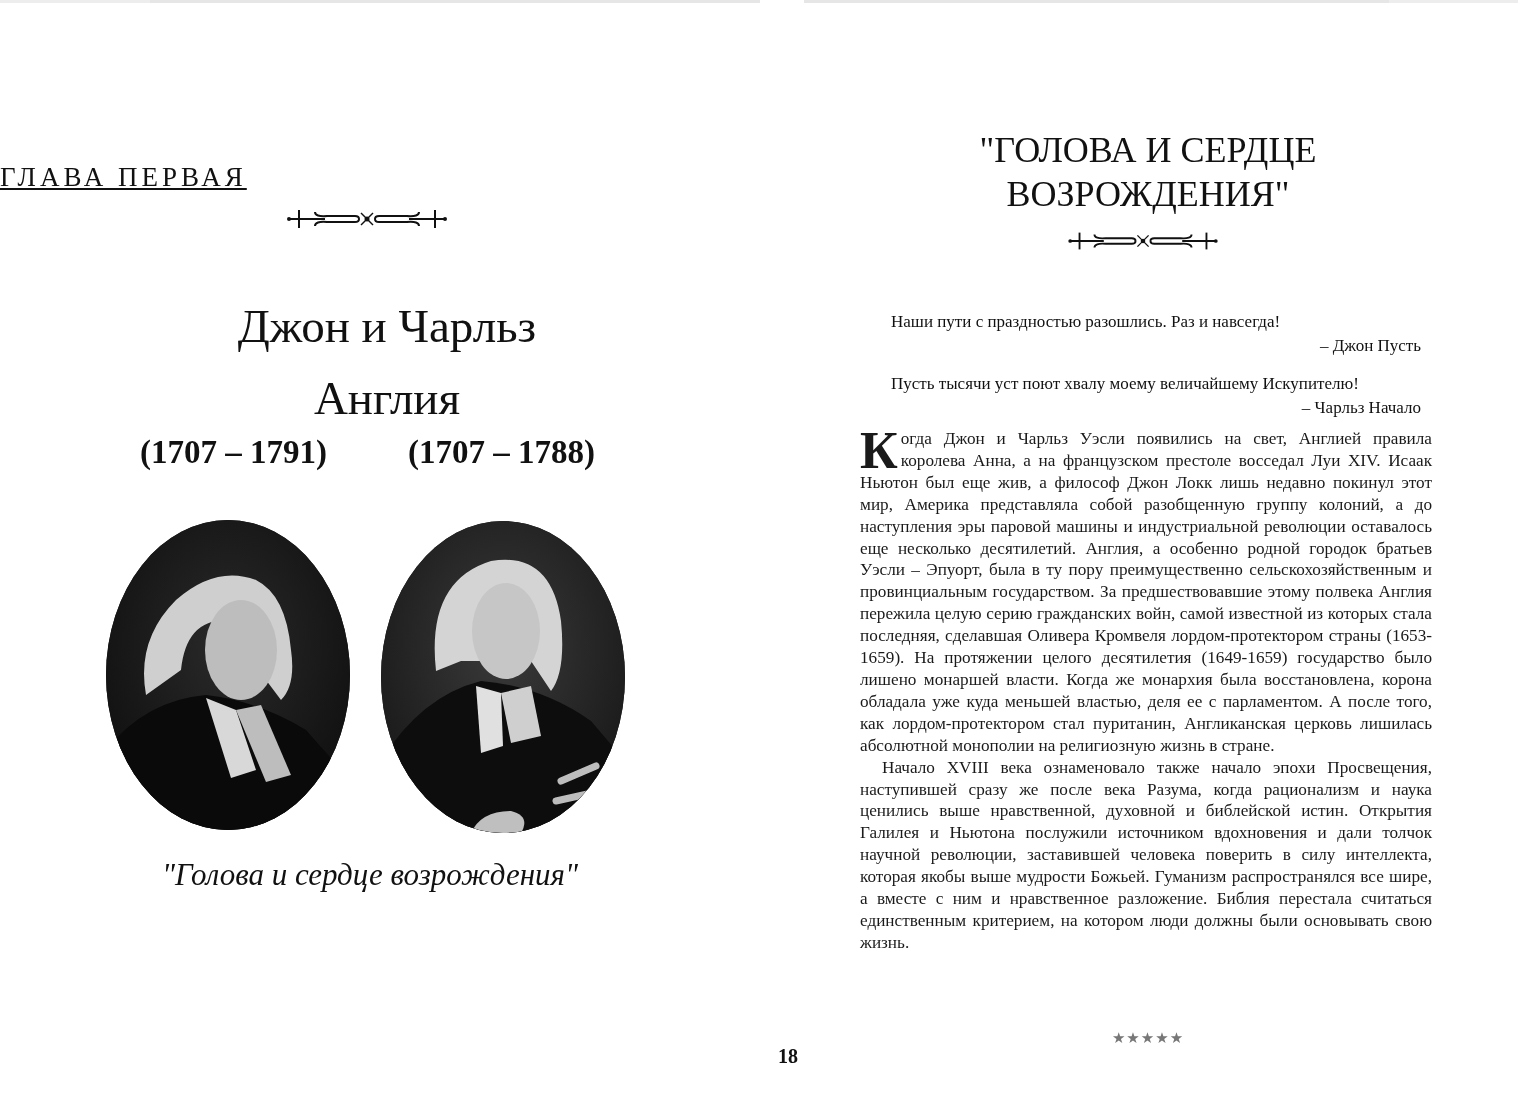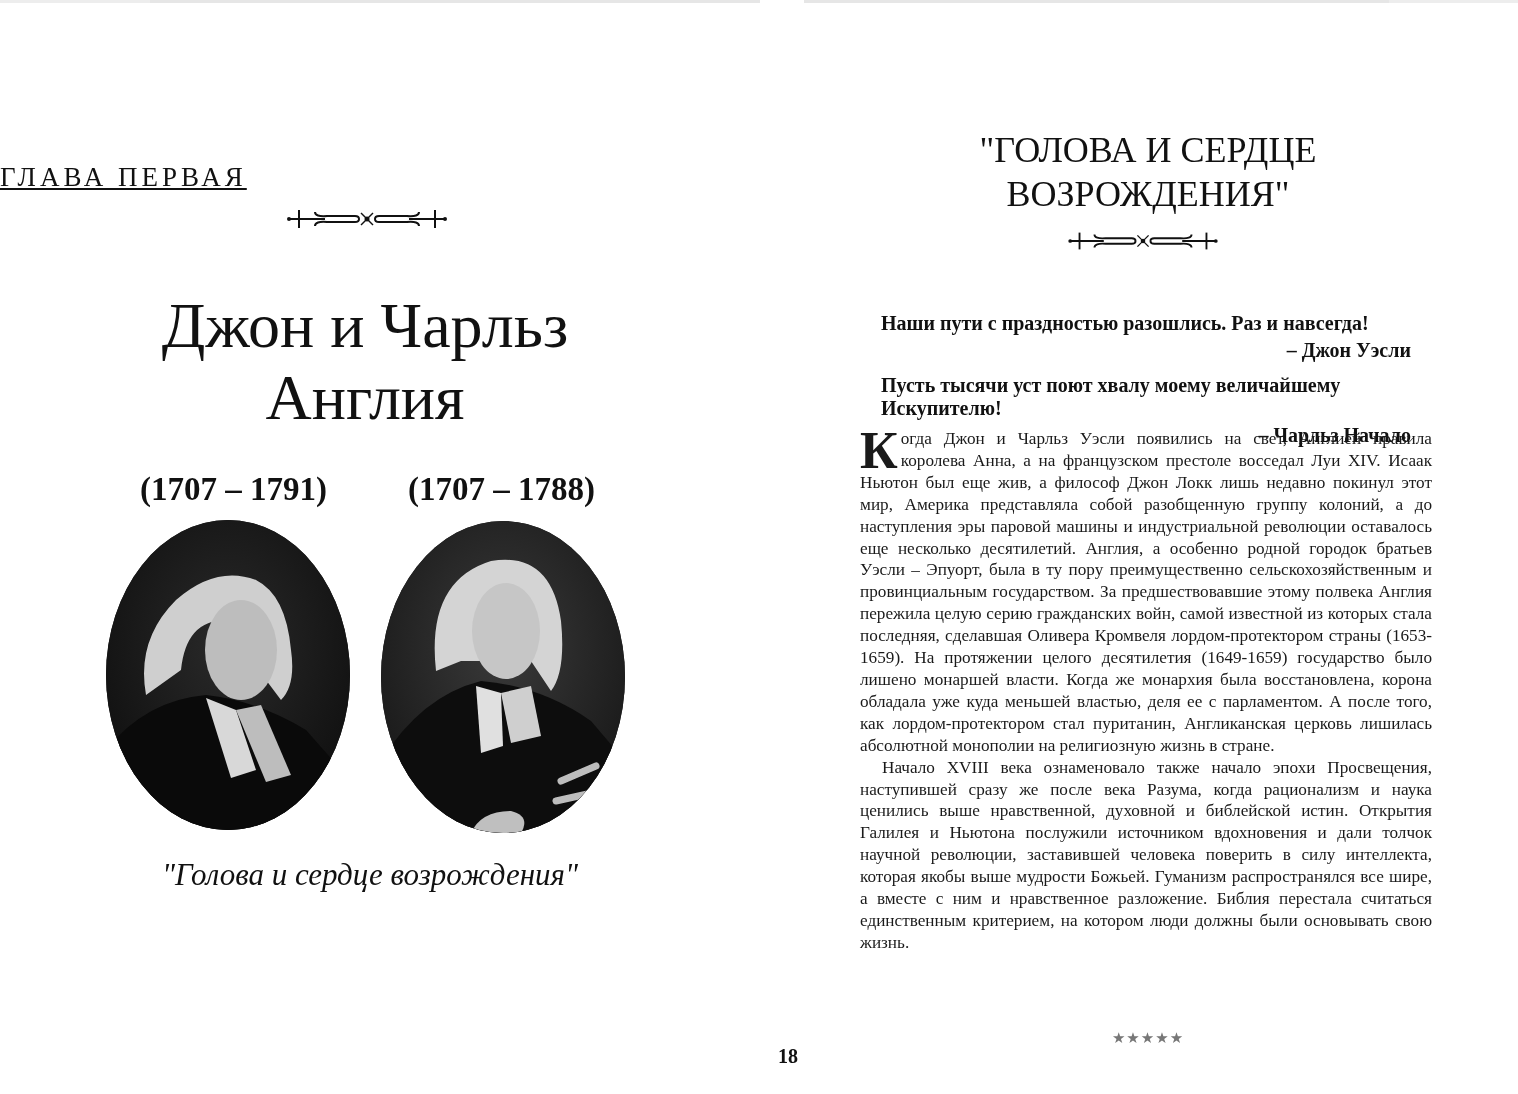--- a/index.html
+++ b/index.html
@@ -46,29 +46,29 @@
     position: absolute;
     width: 160px;
     height: 30px;
   }
   .main-title {
     position: absolute;
     top: 290px;
     left: 0;
     width: 730px;
     text-align: center;
-    font-size: 64px;
+    font-size: 47px;
     line-height: 72px;
+    padding-left: 22px;
   }
   .dates {
     position: absolute;
     top: 434px;
     font-size: 33px;
     font-weight: bold;
-    margin-top: 37px;
   }
   .portrait {
     position: absolute;
     border-radius: 50%;
     overflow: hidden;
     background: #151515;
   }
   .portrait svg { width: 100%; height: 100%; display: block; }
   .subtitle-italic {
     position: absolute;
@@ -85,24 +85,24 @@
     position: absolute;
     top: 128px;
     left: 0;
     width: 740px;
     text-align: center;
     font-size: 36px;
     line-height: 44px;
   }
   .epigraph {
     position: absolute;
-    left: 103px;
+    left: 113px;
     width: 530px;
-    font-weight: bold;
-    font-size: 20px;
+    font-weight: normal;
+    font-size: 17px;
   }
   .epigraph .quote { display: block; }
   .epigraph .author { display: block; text-align: right; margin-top: 4px; }
 
   .body-text {
     position: absolute;
     top: 428px;
     left: 82px;
     width: 572px;
     font-size: 17.2px;
@@ -239,21 +239,21 @@
         <line x1="86" y1="9" x2="74" y2="21" stroke-width="1.4"></line>
       </g>
       <circle cx="80" cy="15" r="2.5" fill="#111"></circle>
       <circle cx="2" cy="15" r="2" fill="#111"></circle>
       <circle cx="158" cy="15" r="2" fill="#111"></circle>
     </svg>
   </div>
 
   <div class="epigraph" style="top:312px;">
     <span class="quote">Наши пути с праздностью разошлись. Раз и навсегда!</span>
-    <span class="author">– Джон Уэсли</span>
+    <span class="author">– Джон Пусть</span>
   </div>
 
   <div class="epigraph" style="top:374px;">
     <span class="quote">Пусть тысячи уст поют хвалу моему величайшему Искупителю!</span>
     <span class="author">– Чарльз Начало</span>
   </div>
 
   <div class="body-text">
     <p><span class="dropcap">К</span><span>огда Джон и Чарльз Уэсли появились на свет, Англией правила королева Анна, а на французском престоле восседал Луи XIV. Исаак Ньютон был еще жив, а философ Джон Локк лишь недавно покинул этот мир, Америка представляла собой разобщенную группу колоний, а до наступления эры паровой машины и индустриальной революции оставалось еще несколько десятилетий. Англия, а особенно родной городок братьев Уэсли – Эпуорт, была в ту пору преимущественно сельскохозяйственным и провинциальным государством. За предшествовавшие этому полвека Англия пережила целую серию гражданских войн, самой известной из которых стала последняя, сделавшая Оливера Кромвеля лордом-протектором страны (1653-1659). На протяжении целого десятилетия (1649-1659) государство было лишено монаршей власти. Когда же монархия была восстановлена, корона обладала уже куда меньшей властью, деля ее с парламентом. А после того, как лордом-протектором стал пуританин, Англиканская церковь лишилась абсолютной монополии на религиозную жизнь в стране.</span></p>
     <p>Начало XVIII века ознаменовало также начало эпохи Просвещения, наступившей сразу же после века Разума, когда рационализм и наука ценились выше нравственной, духовной и библейской истин. Открытия Галилея и Ньютона послужили источником вдохновения и дали толчок научной революции, заставившей человека поверить в силу интеллекта, которая якобы выше мудрости Божьей. Гуманизм распространялся все шире, а вместе с ним и нравственное разложение. Библия перестала считаться единственным критерием, на котором люди должны были основывать свою жизнь.</p>

